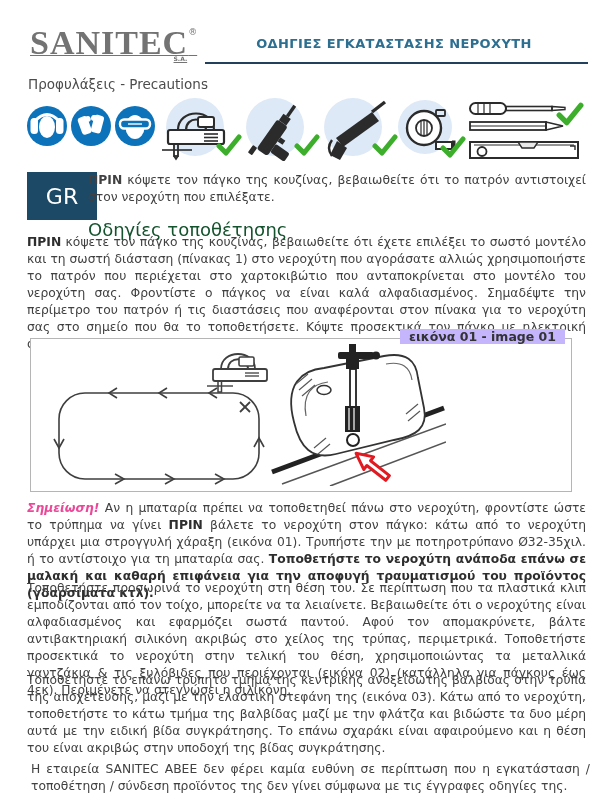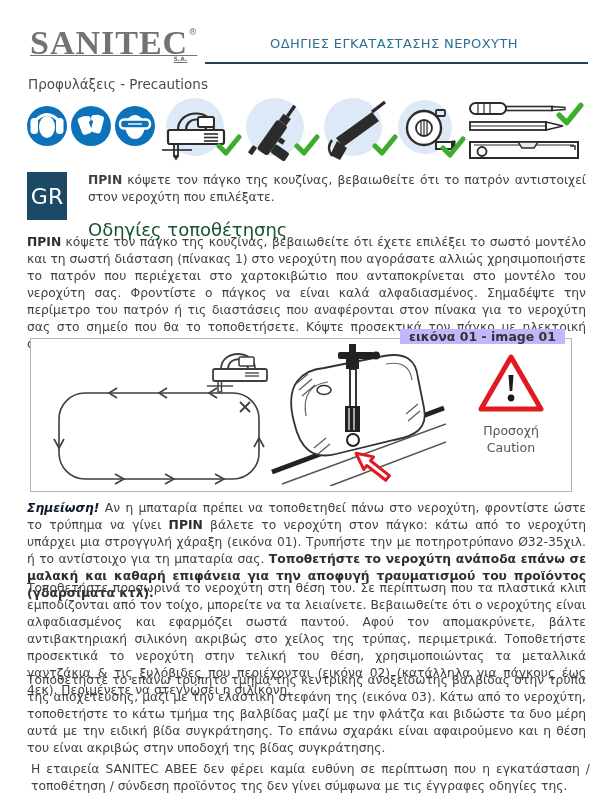--- a/index.html
+++ b/index.html
@@ -5,45 +5,45 @@
   html,body{margin:0;padding:0;background:#ffffff;}
   body{width:600px;height:800px;font-family:"DejaVu Sans",sans-serif;color:#414141;}
   .page{position:relative;width:600px;height:800px;background:#fff;overflow:hidden;}
 
   
   .logo{position:absolute;left:30px;top:26px;color:#737373;line-height:1;text-decoration:underline;}
   .logo .big{font-family:"Liberation Serif",serif;font-weight:bold;font-size:34px;letter-spacing:1px;}
   .logo .reg{font-size:9px;vertical-align:top;position:relative;top:2px;}
   .logo .sa{display:block;text-align:right;font-size:6px;font-weight:bold;margin-top:-4px;margin-right:10px;}
   .doc-title{position:absolute;left:200px;top:36px;width:388px;text-align:center;
-             font-size:13px;font-weight:normal;color:#2c6f91;letter-spacing:.4px;}
+             font-size:13px;font-weight:bold;color:#2c6f91;letter-spacing:.4px;}
   .title-rule{position:absolute;left:205px;top:62px;width:383px;height:2px;background:#23405c;}
 
   .precautions-h{position:absolute;left:28px;top:76px;font-size:13.5px;color:#4c4c4c;}
 
   
   .iconrow{position:absolute;left:0;top:98px;width:600px;height:70px;}
   .halo{position:absolute;background:#dde9f6;border-radius:50%;}
   .icn{position:absolute;}
   svg{display:block;}
 
   
-  .gr-box{position:absolute;left:27px;top:172px;width:40px;height:48px;background:#1c4966;
+  .gr-box{position:absolute;left:27px;top:172px;width:70px;height:48px;background:#1c4966;
           color:#fff;display:flex;align-items:center;justify-content:center;font-size:22px;}
   .gr-lead{position:absolute;left:88px;top:172px;width:498px;font-size:12.3px;line-height:17px;text-align:justify;}
   .inst-h{position:absolute;left:88px;top:219px;font-size:18px;color:#14532d;}
 
   .para{position:absolute;left:27px;width:559px;font-size:12.3px;line-height:17px;text-align:justify;color:#414141;}
   .para b{color:#2e2e2e;}
   #para1{top:234px;}
   #note{top:500px;}
   #para2{top:580px;}
   #para3{top:672px;}
   #footer{top:757px;}
-  .note-label{font-style:italic;font-weight:bold;color:#0f172a;}
+  .note-label{font-style:italic;font-weight:bold;color:#ec4899;}
 
   
   .figure{position:absolute;left:30px;top:338px;width:540px;height:152px;border:1.5px solid #b5b5b5;background:#fff;}
   .figure-tag{position:absolute;right:6px;top:-10px;background:#c4b5fd;padding:0 9px;
               font-size:12.5px;font-weight:bold;color:#333;}
   .diagram-label{position:absolute;left:18px;top:12px;font-size:13px;color:#555;line-height:1.3;}
   .caution{position:absolute;left:428px;top:12px;width:104px;text-align:center;}
   .caution-text{font-size:12.5px;color:#555;line-height:1.35;margin-top:6px;}
 </style>
 </head>
@@ -259,31 +259,20 @@
         <rect x="79" y="62" width="15" height="26" fill="#222"></rect>
         <line x1="83" y1="64" x2="83" y2="86" stroke="#fff" stroke-width="1.2"></line>
         <line x1="88" y1="64" x2="88" y2="86" stroke="#fff" stroke-width="1.2"></line>
         <circle cx="87" cy="96" r="6" fill="#fff" stroke="#222" stroke-width="2"></circle>
         <g transform="translate(95,103) rotate(38)">
           <polygon points="0,8 16,0 16,5 40,5 40,11 16,11 16,16" fill="#fff" stroke="#e11a22" stroke-width="3" stroke-linejoin="round"></polygon>
         </g>
       </svg>
     </div>
 
-    <div class="caution">
-      <svg width="72" height="66" viewBox="0 0 72 66" style="margin:0 auto;">
-        <path d="M36,6 L66,58 L6,58 Z" fill="#fff" stroke="#e11a22" stroke-width="5" stroke-linejoin="round"></path>
-        <path d="M33.5,24 h5 l-1.2,16 h-2.6 Z" fill="#1a1a1a"></path>
-        <circle cx="36" cy="47" r="3.4" fill="#1a1a1a"></circle>
-      </svg>
-      <div class="caution-text">
-        <span>Προσοχή</span><br>
-        <span>Caution</span>
-      </div>
-    </div>
   </div>
 
   <p class="para" id="note" style="margin:0;"><span class="note-label">Σημείωση!</span><span> Αν η μπαταρία πρέπει να τοποθετηθεί πάνω στο νεροχύτη, φροντίστε ώστε το τρύπημα να γίνει </span><b>ΠΡΙΝ</b><span> βάλετε το νεροχύτη στον πάγκο: κάτω από το νεροχύτη υπάρχει μια στρογγυλή χάραξη (εικόνα 01). Τρυπήστε την με ποτηροτρύπανο Ø32-35χιλ. ή το αντίστοιχο για τη μπαταρία σας. </span><b>Τοποθετήστε το νεροχύτη ανάποδα επάνω σε μαλακή και καθαρή επιφάνεια για την αποφυγή τραυματισμού του προϊόντος (γδαρσίματα κτλ).</b></p>
 
   <p class="para" id="para2" style="margin:0;">Τοποθετήστε προσωρινά το νεροχύτη στη θέση του. Σε περίπτωση που τα πλαστικά κλιπ εμποδίζονται από τον τοίχο, μπορείτε να τα λειαίνετε. Βεβαιωθείτε ότι ο νεροχύτης είναι αλφαδιασμένος και εφαρμόζει σωστά παντού. Αφού τον απομακρύνετε, βάλτε αντιβακτηριακή σιλικόνη ακριβώς στο χείλος της τρύπας, περιμετρικά. Τοποθετήστε προσεκτικά το νεροχύτη στην τελική του θέση, χρησιμοποιώντας τα μεταλλικά γαντζάκια &amp; τις ξυλόβιδες που περιέχονται (εικόνα 02) (κατάλληλα για πάγκους έως 4εκ). Περιμένετε να στεγνώσει η σιλικόνη.</p>
 
   <p class="para" id="para3" style="margin:0;">Τοποθετήστε το επάνω τρυπητό τμήμα της κεντρικής ανοξείδωτης βαλβίδας στην τρύπα της αποχέτευσης, μαζί με την ελαστική στεφάνη της (εικόνα 03). Κάτω από το νεροχύτη, τοποθετήστε το κάτω τμήμα της βαλβίδας μαζί με την φλάτζα και βιδώστε τα δυο μέρη αυτά με την ειδική βίδα συγκράτησης. Το επάνω σχαράκι είναι αφαιρούμενο και η θέση του είναι ακριβώς στην υποδοχή της βίδας συγκράτησης.</p>
 
   <p class="para" id="footer" style="margin:4px;">Η εταιρεία SANITEC ΑΒΕΕ δεν φέρει καμία ευθύνη σε περίπτωση που η εγκατάσταση / τοποθέτηση / σύνδεση προϊόντος της δεν γίνει σύμφωνα με τις έγγραφες οδηγίες της.</p>
 

